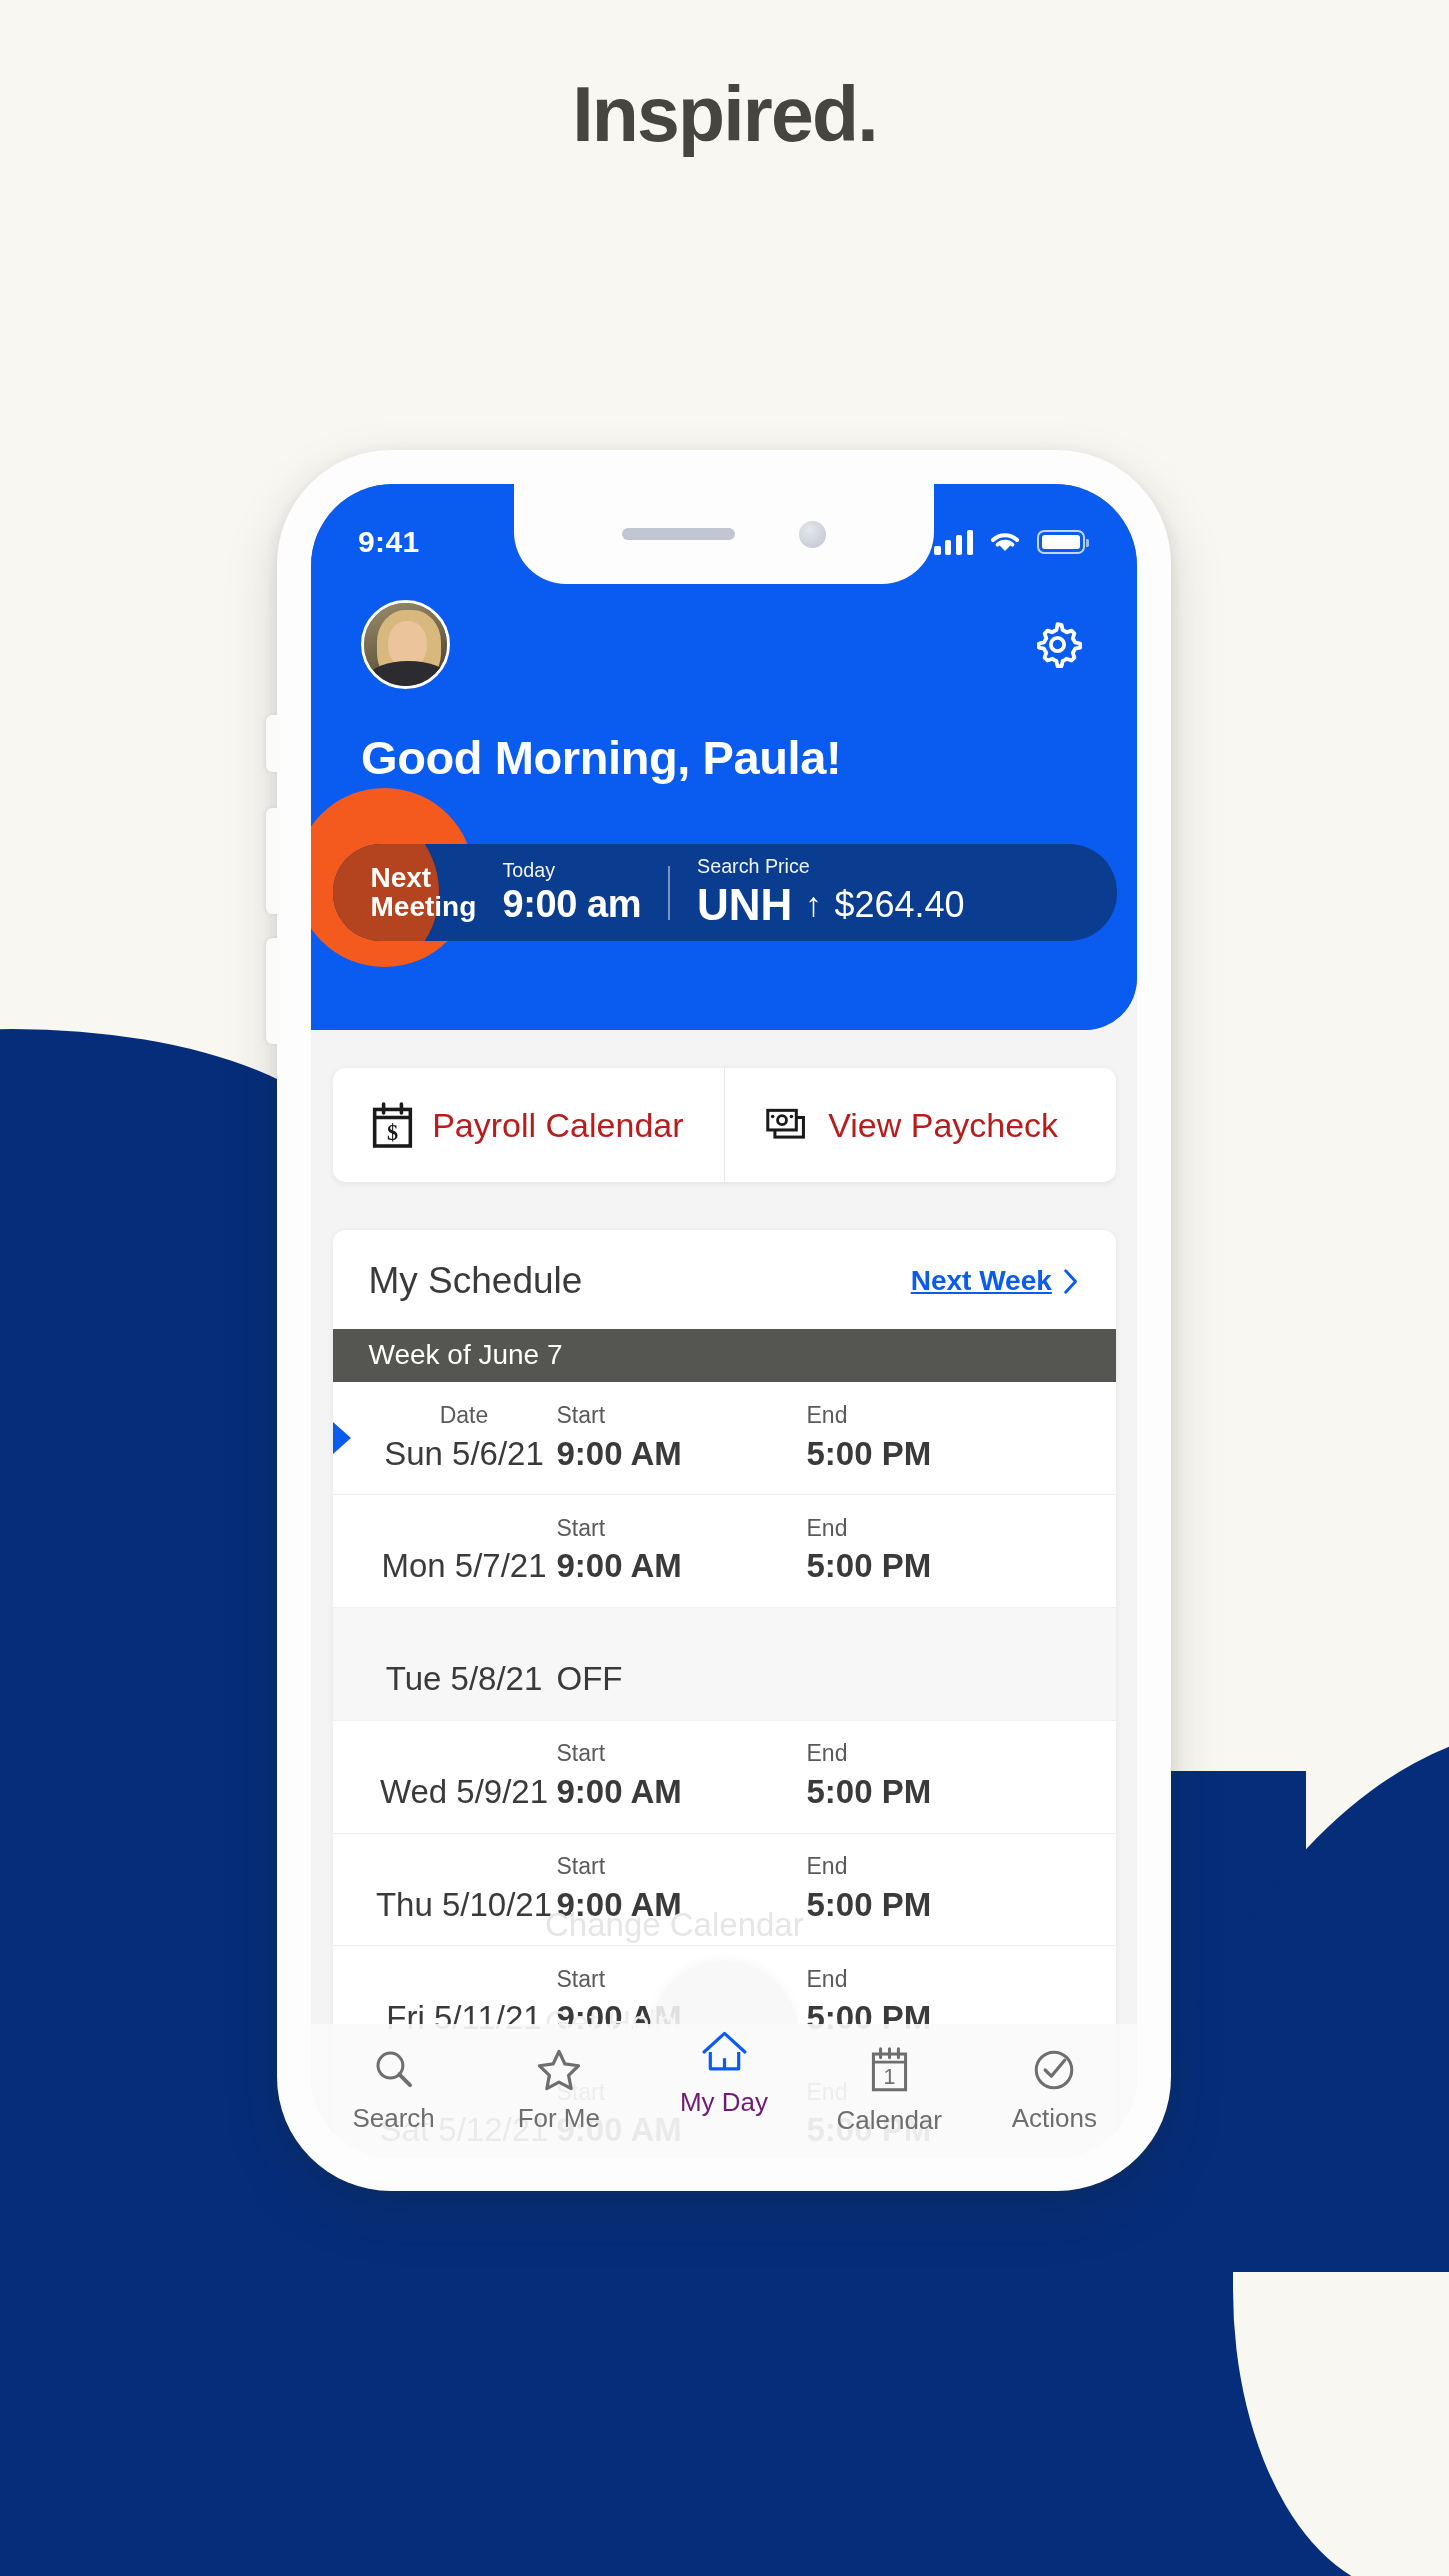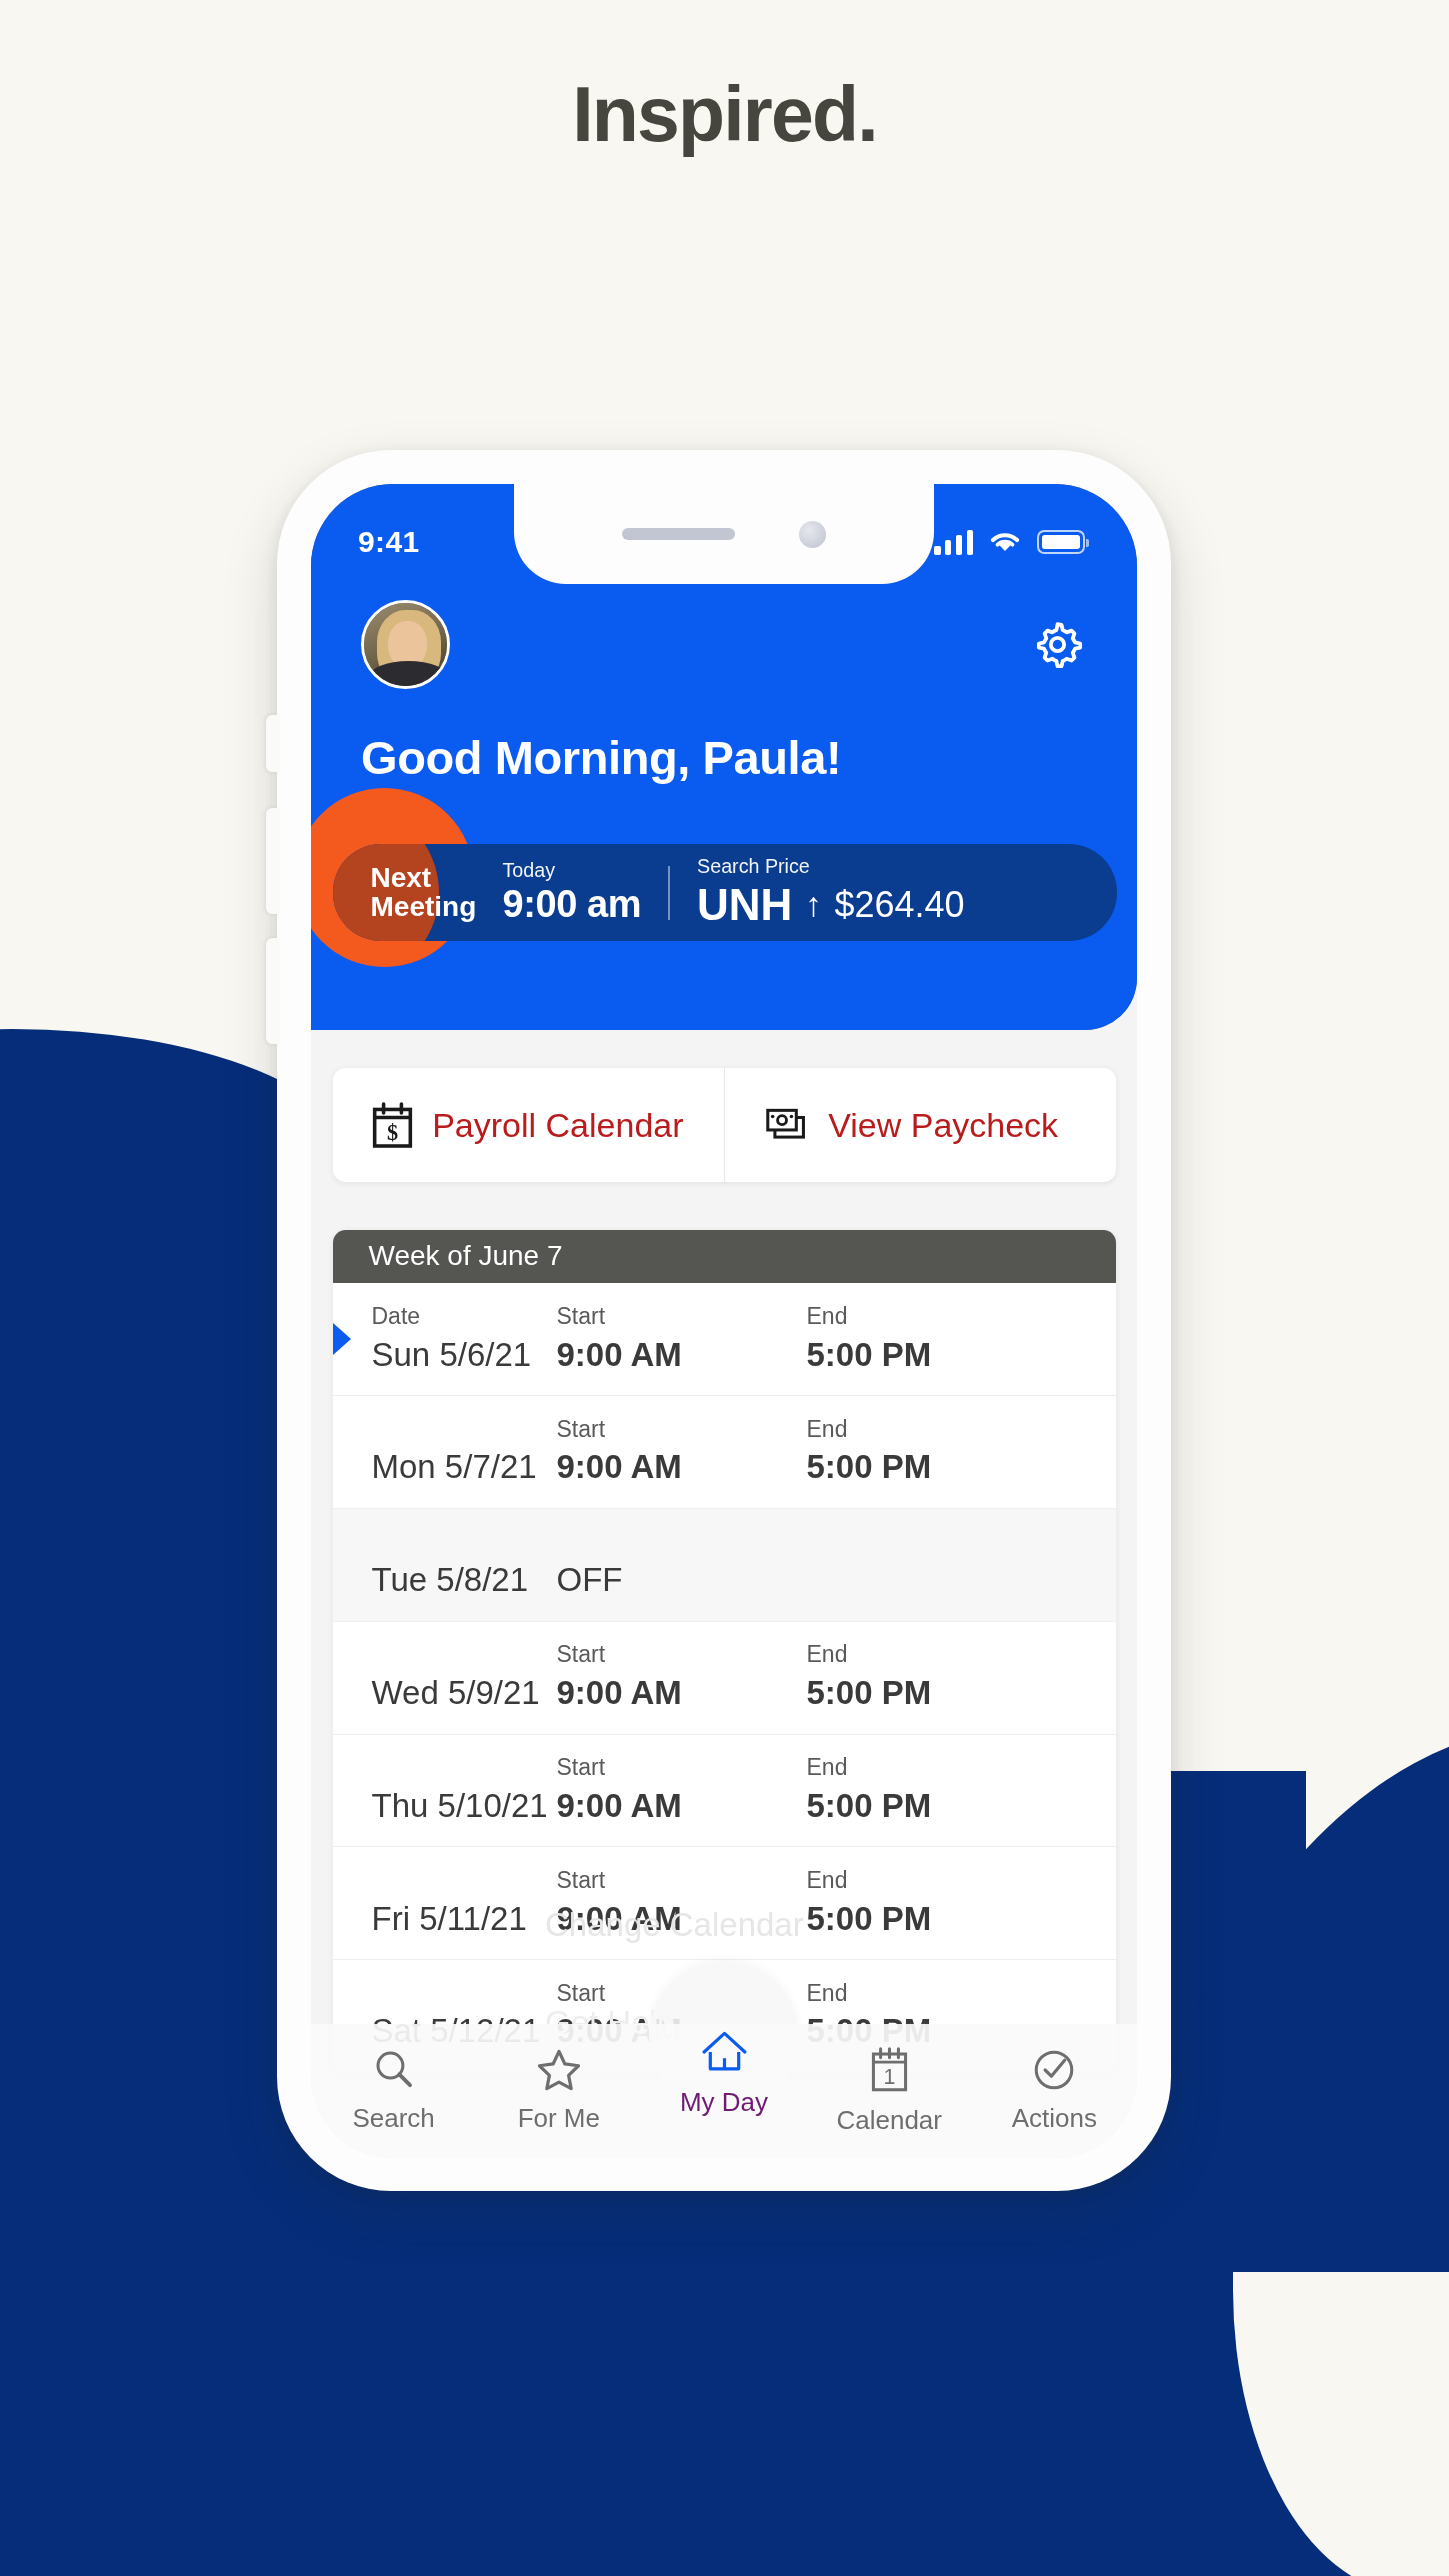--- a/index.html
+++ b/index.html
@@ -256,21 +256,21 @@
   .srow .marker {
     position:absolute; left:0; top:50%; transform:translateY(-50%);
     width:0; height:0;
     border-top:16px solid transparent;
     border-bottom:16px solid transparent;
     border-left:18px solid #0A5BEF;
   }
   .scell { display:flex; flex-direction:column; }
   .scell .hdr { font-size:23px; color:#5A5A5A; margin-bottom:3.6px; min-height:29px; }
   .scell .val { font-size:33px; color:#3A3A3A; }
-  .c-date  { width:224px; padding-left:39px; }
+  .c-date  { width:224px; padding-left:39px;text-align:center; }
   .c-start { width:250px; }
   .c-end   { flex:1; }
   .c-date .val { font-weight:400; }
   .c-start .val, .c-end .val { font-weight:bold; }
   .srow.off .c-start .val { font-weight:400; }
 
   
   .ghost {
     position:absolute; z-index:4;
     color:#E6E6E6; font-size:33px; white-space:nowrap;
@@ -418,20 +418,29 @@
             <rect x="4" y="6" width="32" height="22" fill="#fff" stroke="#1A1A1A" stroke-width="3.4"></rect>
             <circle cx="20" cy="17" r="5" fill="none" stroke="#1A1A1A" stroke-width="3.2"></circle>
             <circle cx="9.5" cy="13" r="2" fill="#1A1A1A"></circle>
             <circle cx="30.5" cy="13" r="2" fill="#1A1A1A"></circle>
           </svg>
           <span class="qa-label">View Paycheck</span>
         </div>
       </div>
 
       <div id="schedule" class="card">
+        <div id="sched-head">
+          <div id="sched-title">My Schedule</div>
+          <div id="next-week">
+            <span class="nw-text">Next Week</span>
+            <svg width="17" height="27" viewBox="0 0 19 30">
+              <path d="M3 3 L14 15 L3 27" fill="none" stroke="#0A5BEF" stroke-width="3.2" stroke-linecap="round" stroke-linejoin="round"></path>
+            </svg>
+          </div>
+        </div>
 
         <div id="week-bar">Week of June 7</div>
 
         <div id="sched-rows">
             <div class="srow">
               <div class="marker"></div>
               <div class="scell c-date">
                 <span class="hdr">Date</span>
                 <span class="val">Sun 5/6/21</span>
               </div>

